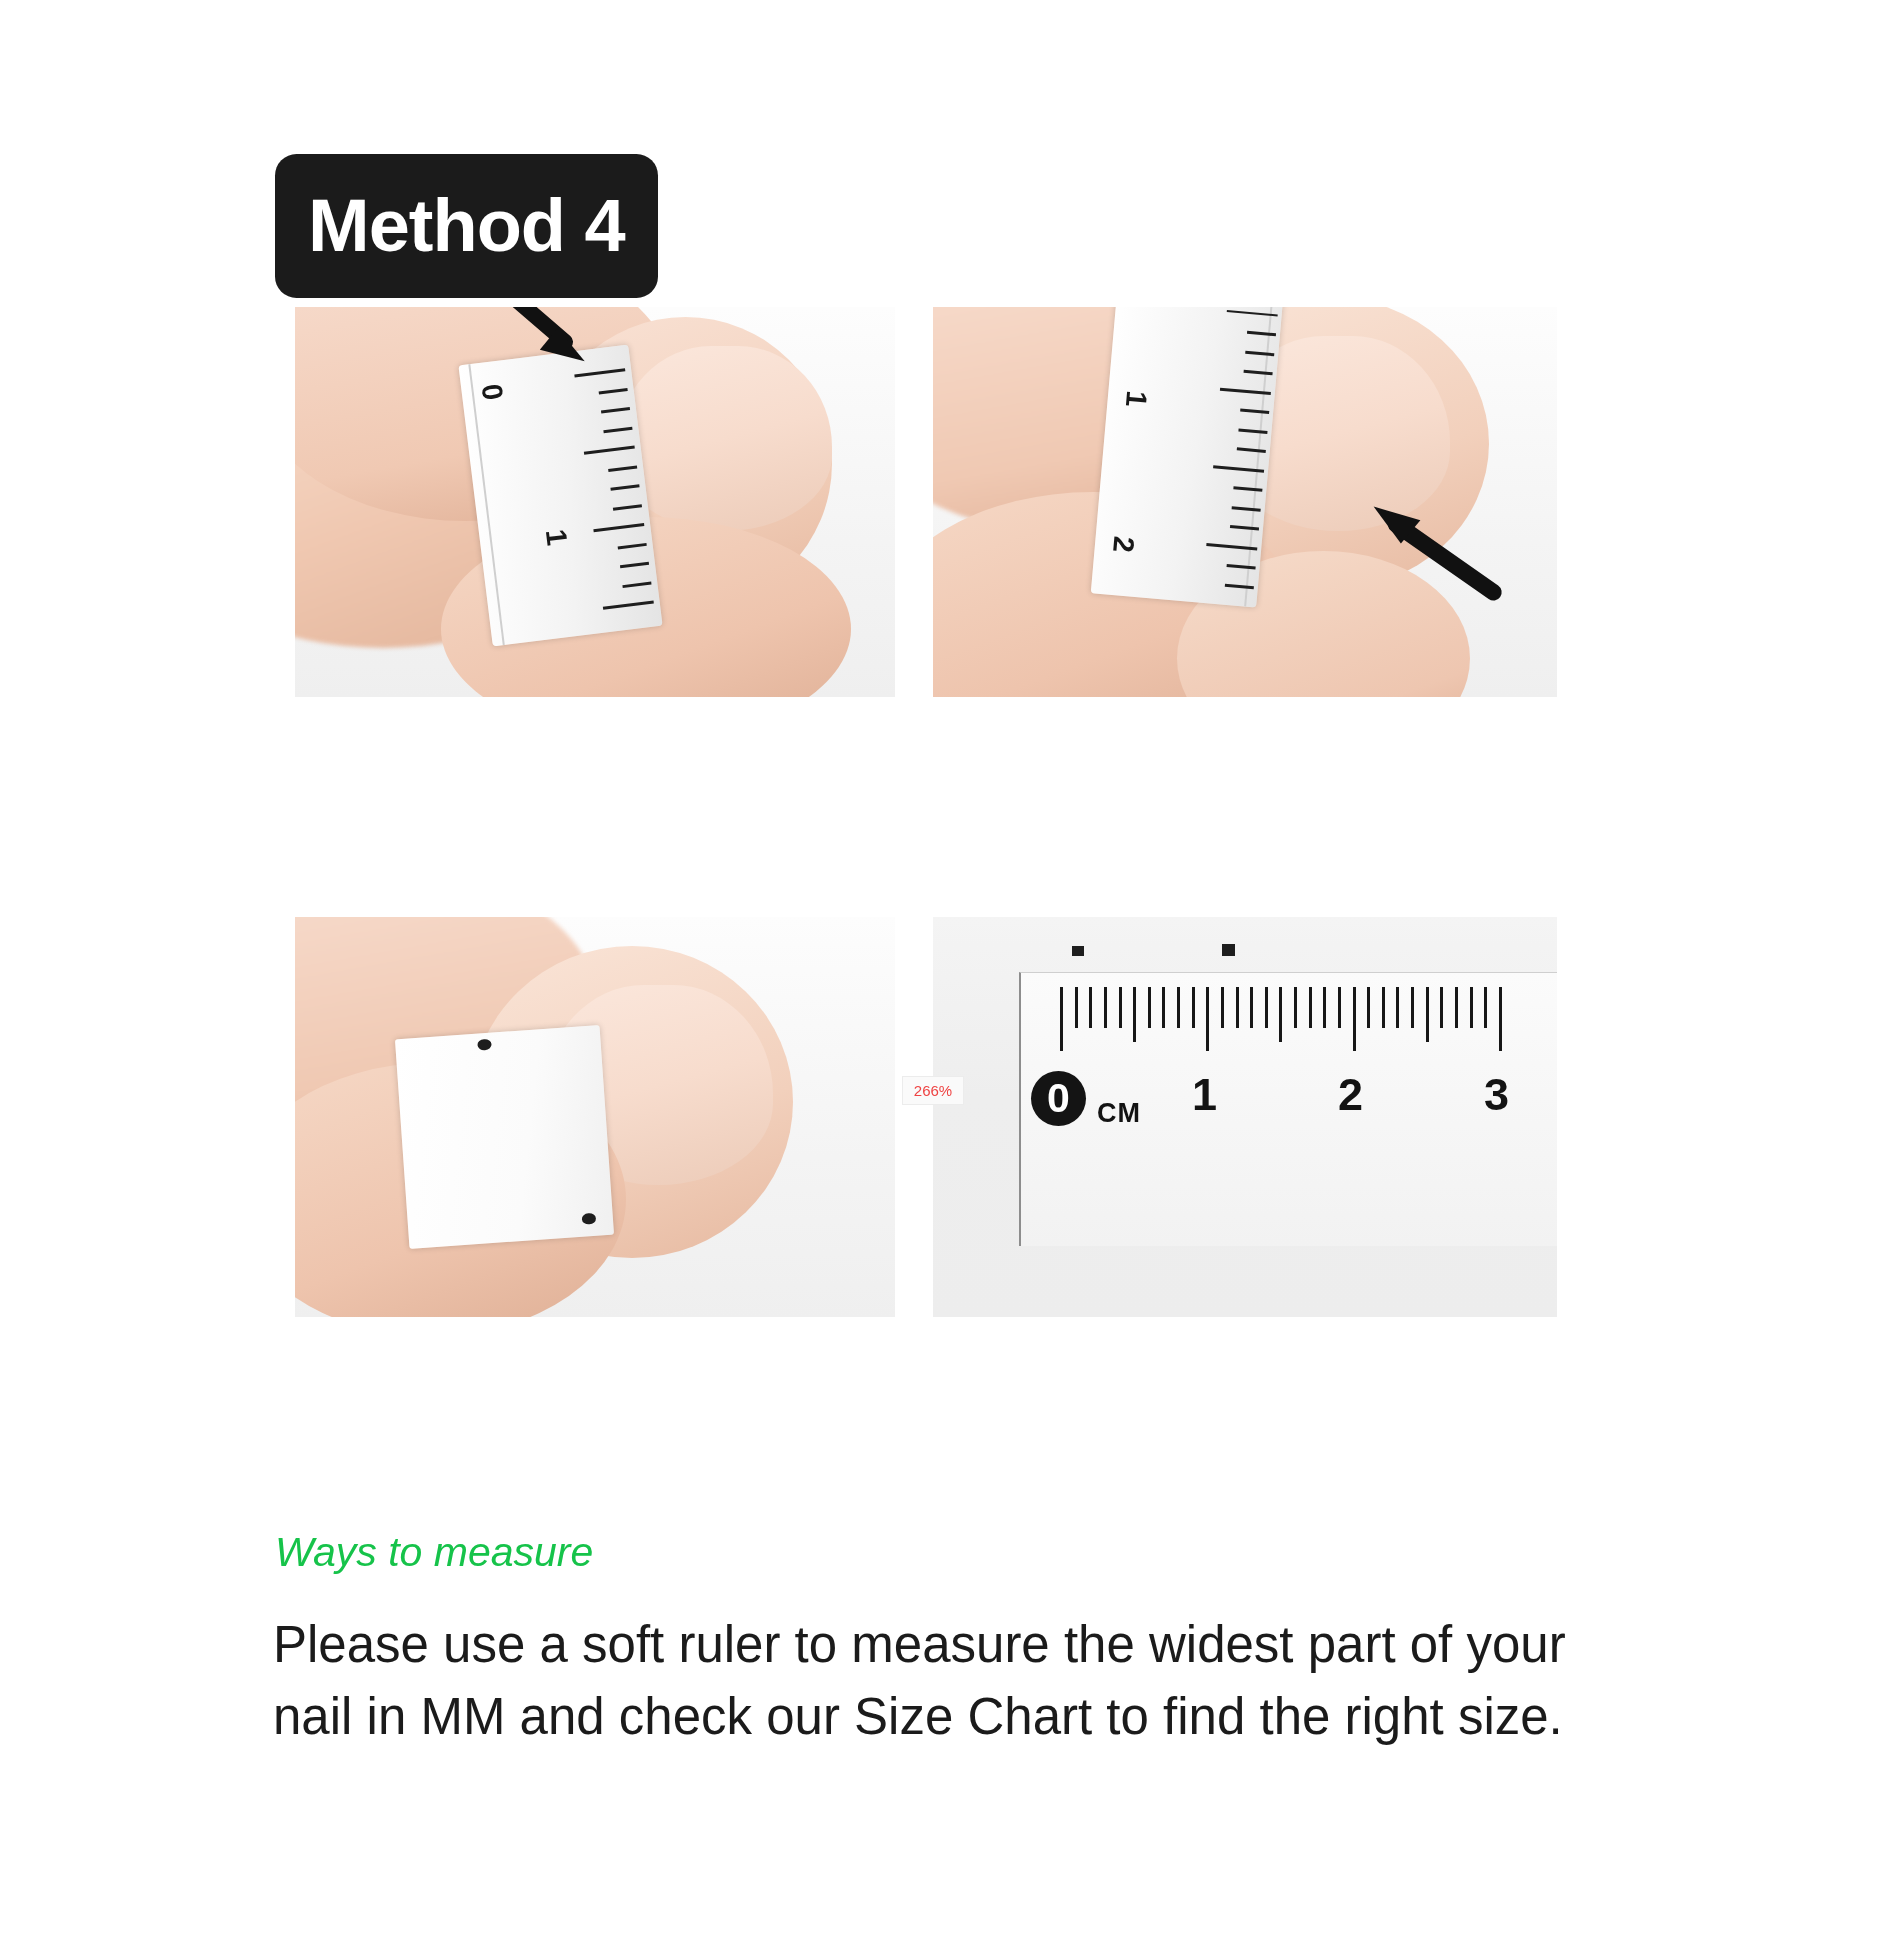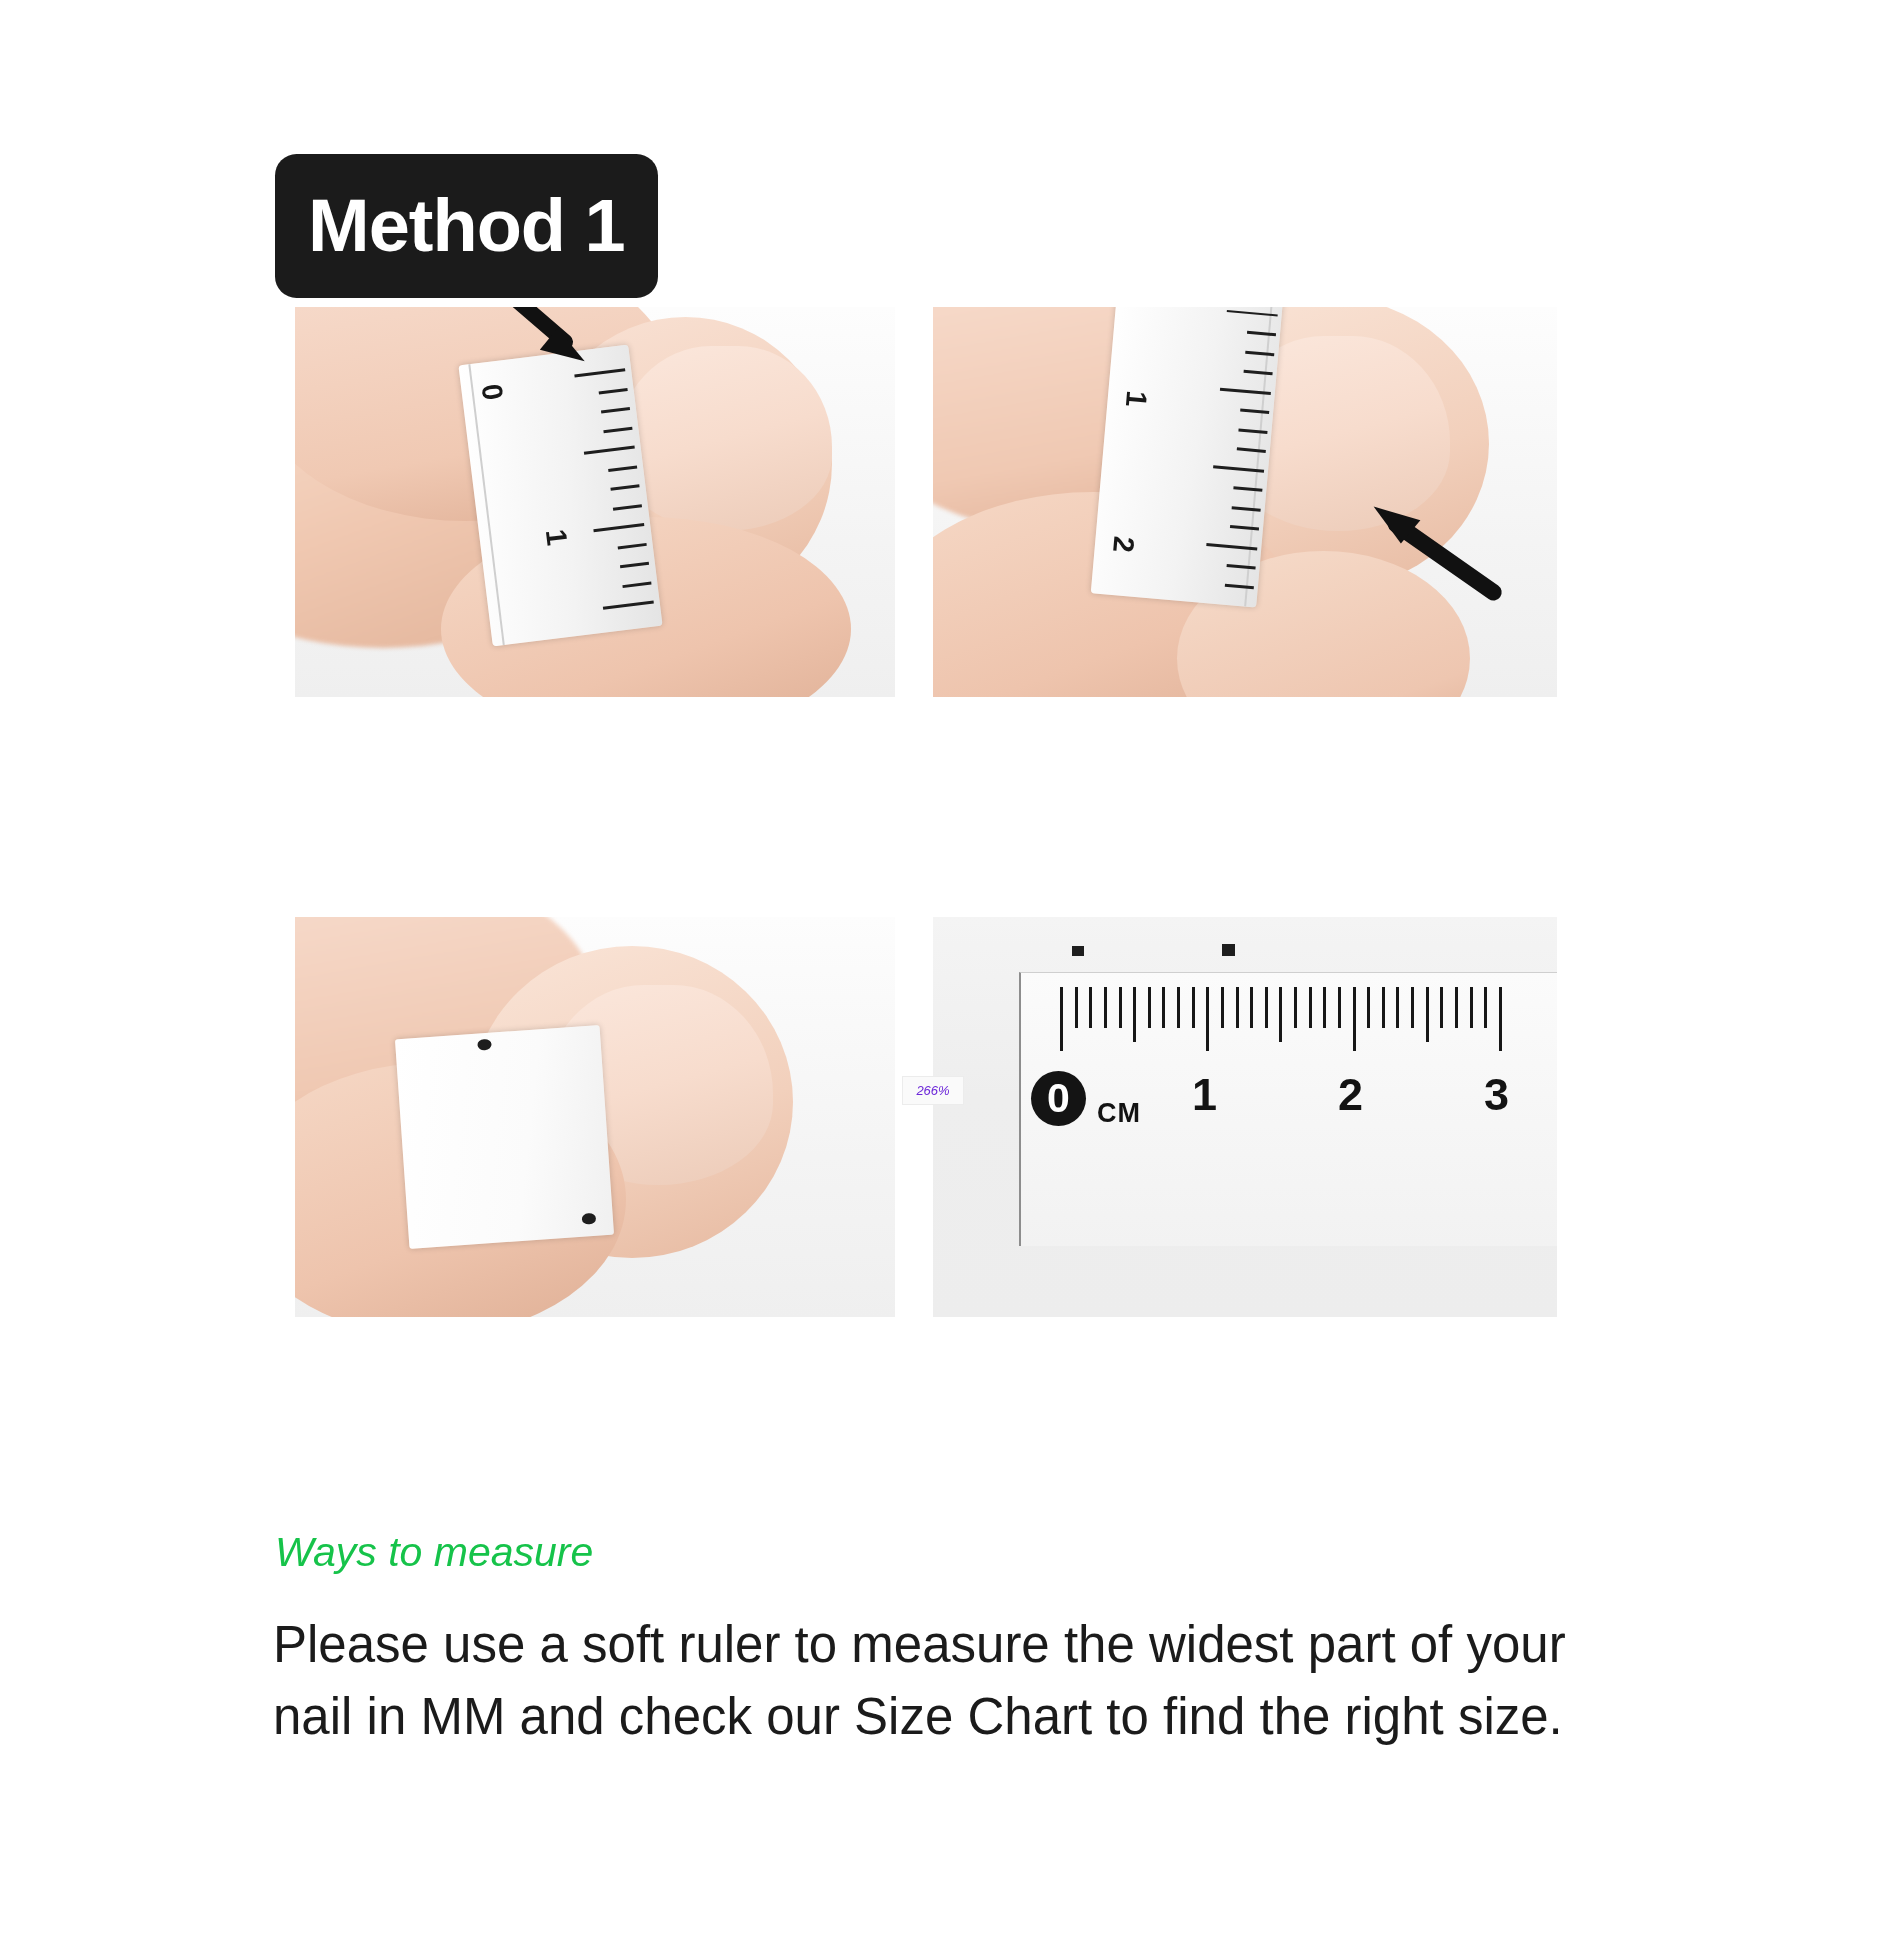--- a/index.html
+++ b/index.html
@@ -131,26 +131,25 @@
     font-family: "Liberation Sans", sans-serif;
   }
 
   
   #zoom-badge {
     position: absolute;
     left: 902px; top: 1076px;
     width: 60px; height: 27px;
     background: #fafafa;
     border: 1px solid #ececec;
-    color: #6d28d9;
-    font-size: 13px;
+    color: #ef4444;
+    font-size: 15px;
     display: flex; align-items: center; justify-content: center;
     font-family: "Liberation Sans", sans-serif;
     z-index: 8;
-    font-style: italic;
   }
 
   
   #ways-heading {
     position: absolute;
     left: 275px; top: 1529px;
     color: #16c34a;
     font-size: 41px;
     font-style: italic;
     font-weight: 400;
@@ -165,21 +164,21 @@
     line-height: 1.42;
     font-family: "Liberation Sans", sans-serif;
   }
 </style>
 </head>
 <body>
 
 <div class="page">
 
   <div class="method-pill" id="pill-method-1">
-    <span>Method 1</span>
+    <span>Method 4</span>
   </div>
 
   <div class="photo" id="photo-m1-left">
     <div class="bg-white"></div>
 
     <div class="finger soft" style="left:-117px; top:117px; width:410px; height:224px;"></div>
     <div class="finger" style="left:-39px; top:-59px; width:419px; height:273px; background:linear-gradient(170deg,#f8ded0 0%,#f0c9b3 70%,#e0b096 100%);"></div>
     <div class="finger" style="left:244px; top:9.8px; width:293px; height:293px; background:linear-gradient(160deg,#f9e2d5 0%,#f2cfba 60%,#e5b79e 100%);"></div>
     <div class="nail" style="left:322px; top:39px; width:215px; height:185px;"></div>
     <div class="finger" style="left:146px; top:210px; width:410px; height:224px; background:linear-gradient(160deg,#f6d9c7 0%,#eec4ad 60%,#deae94 100%);"></div>

